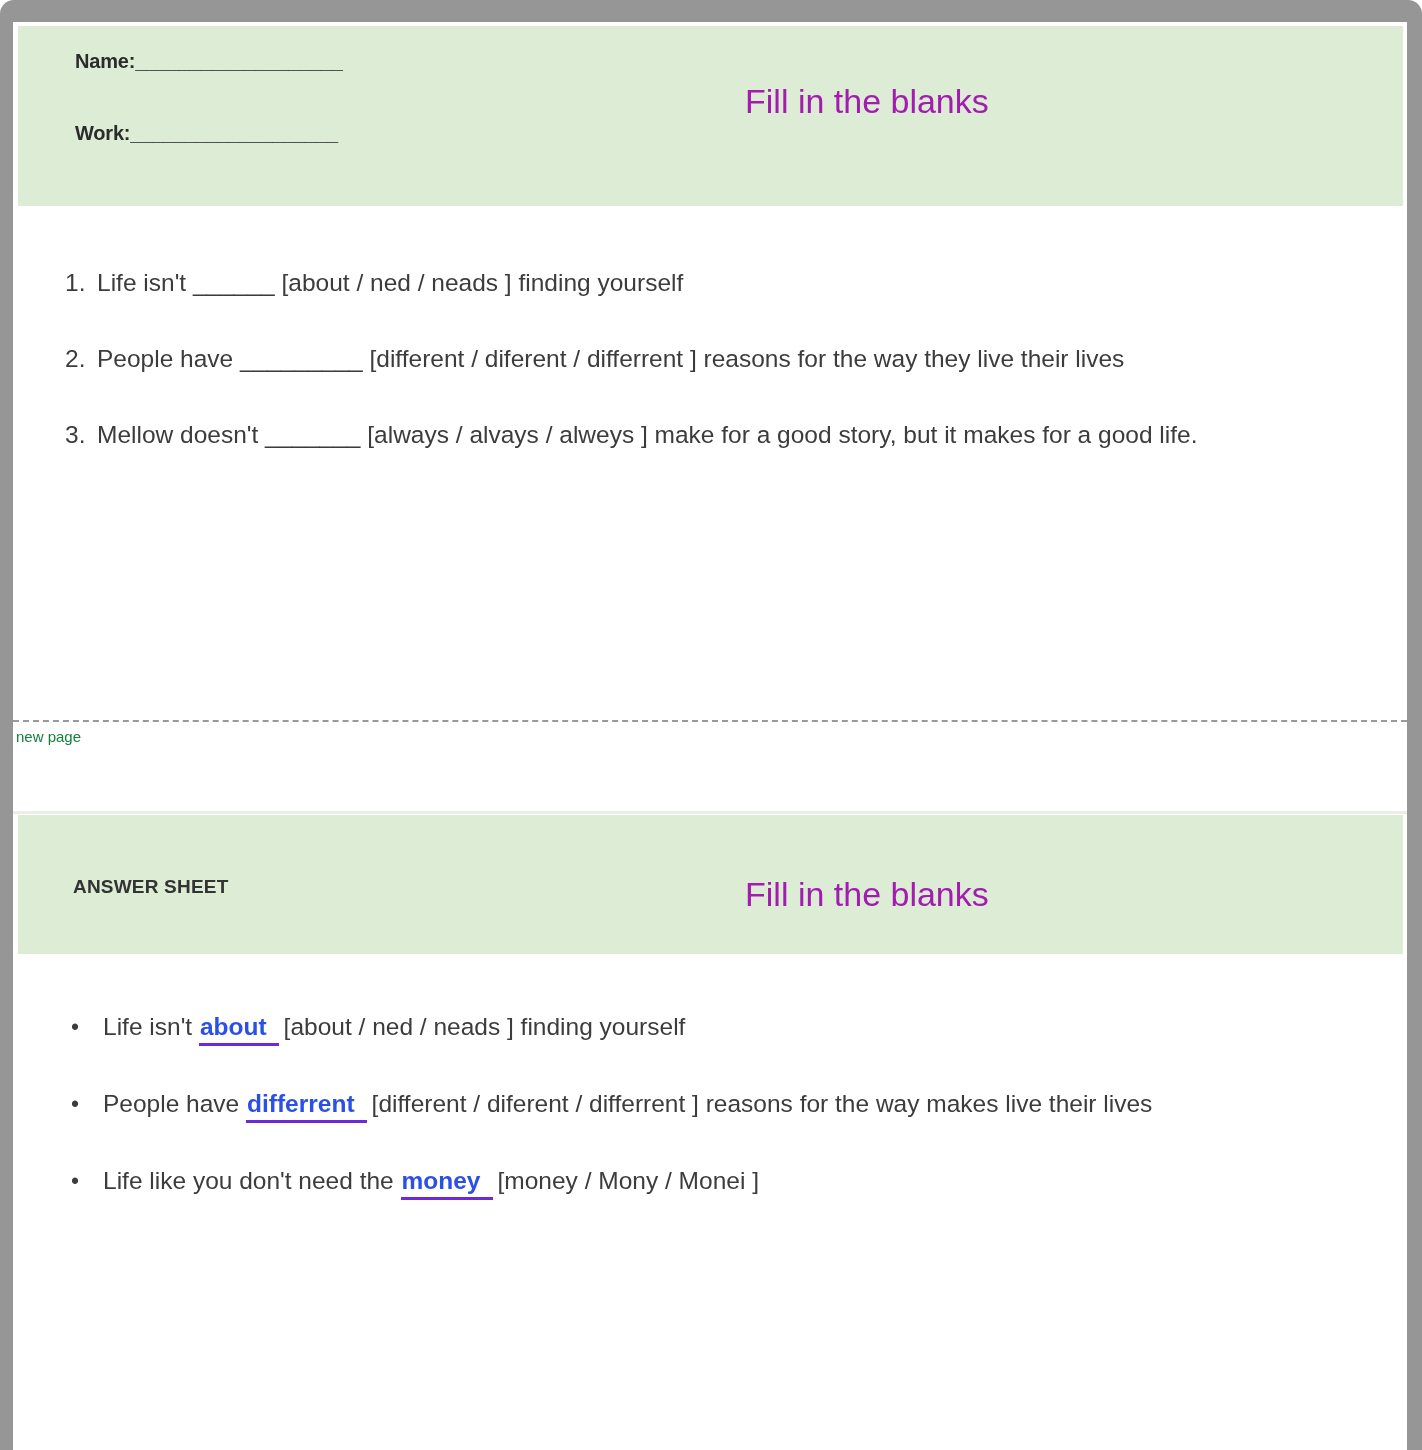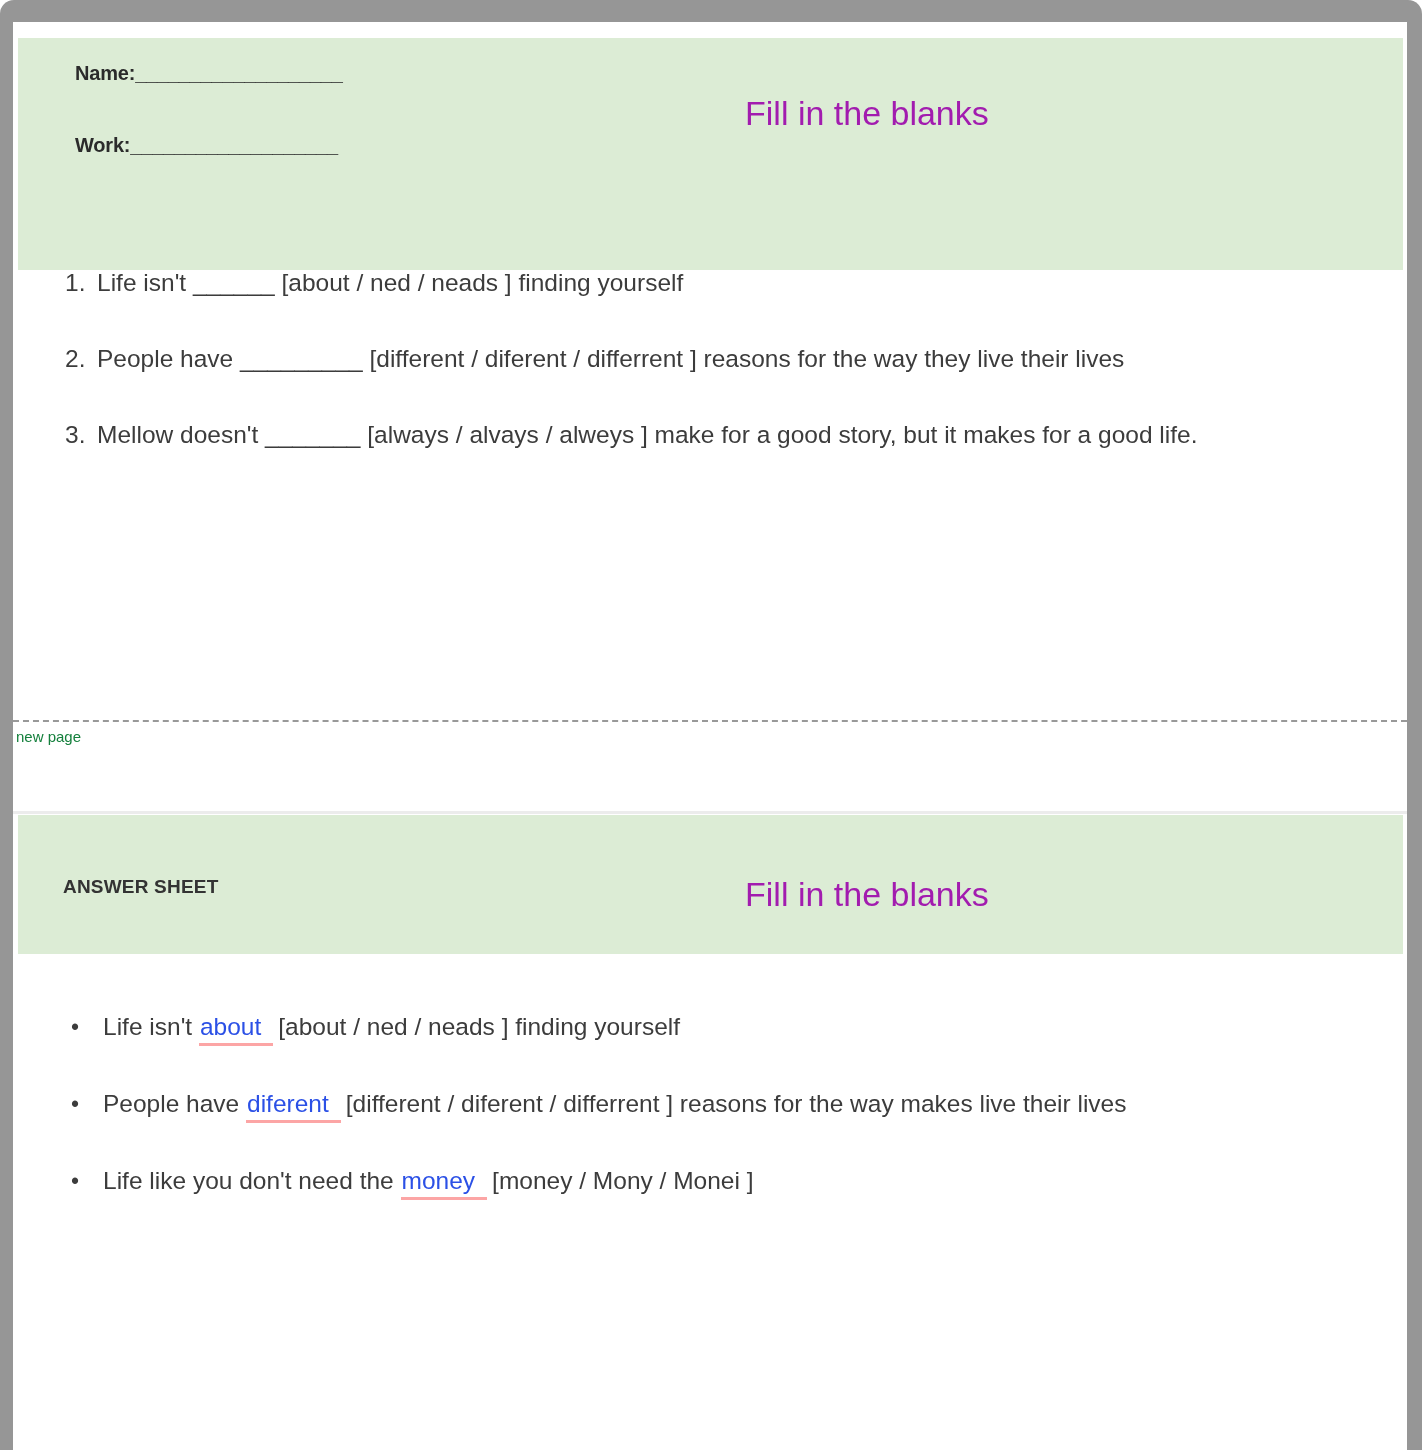--- a/index.html
+++ b/index.html
@@ -30,21 +30,21 @@
     left: 13px; top: 22px;
     width: 1394px;
     height: 1428px;
     background: #ffffff;
   }
   .header {
     position: absolute;
     left: 5px; right: 4px;
     background: #dcecd5;
   }
-  .header1 { top: 16px; height: 232px; }
+  .header1 { top: 4px; height: 180px; }
   .pagebreak-shadow {
     position: absolute;
     left: 0; right: 0;
     top: 789px; height: 3px;
     background: #ececec;
   }
   .header2 { top: 793px; height: 139px; }
   .id-row {
     position: absolute;
     left: 57px;
@@ -60,21 +60,21 @@
     position: absolute;
     left: 727px;
     font-size: 34px;
     color: #a21caf;
     white-space: nowrap;
   }
   .title1 { top: 56px; }
   .title2 { top: 60px; }
   .answer-badge {
     position: absolute;
-    left: 45px; top: 61px;
+    left: 55px; top: 61px;
     font-size: 19px;
     font-weight: bold;
     letter-spacing: 0.2px;
     color: #333333;
   }
   .questions {
     position: absolute;
     left: 52px; top: 246px; right: 16px;
     font-size: 24.5px;
     color: #3c3c3c;
@@ -95,22 +95,22 @@
   .answers {
     position: absolute;
     left: 52px; top: 990px; right: 10px;
     font-size: 24.5px;
     color: #3c3c3c;
   }
   .a { margin-bottom: 47px; line-height: 29px; white-space: nowrap; }
   .a-bullet { display: inline-block; min-width: 32px; padding-left: 6px; font-size: 23px; color: #3c3c3c; }
   .ans-word {
     color: #2b50e6;
-    font-weight: normal;
-    border-bottom: 3px solid #fca5a5;
+    font-weight: bold;
+    border-bottom: 3px solid #6d28d9;
     padding: 0 12px 3px 1px;
     margin-right: 5px;
   }
 </style>
 </head>
 <body>
 
 <div class="stage">
   <div class="frame"></div>
 
@@ -141,21 +141,21 @@
     <div class="header header2">
       <div class="answer-badge">ANSWER SHEET</div>
       <div class="sheet-title title2">Fill in the blanks</div>
     </div>
 
     <div class="answers">
       <div class="a">
         <span class="a-bullet">•</span><span>Life isn't </span><span class="ans-word">about</span><span>[about / ned / neads ] finding yourself</span>
       </div>
       <div class="a">
-        <span class="a-bullet">•</span><span>People have </span><span class="ans-word">diferent</span><span>[different / diferent / differrent ] reasons for the way makes live their lives</span>
+        <span class="a-bullet">•</span><span>People have </span><span class="ans-word">differrent</span><span>[different / diferent / differrent ] reasons for the way makes live their lives</span>
       </div>
       <div class="a">
         <span class="a-bullet">•</span><span>Life like you don't need the </span><span class="ans-word">money</span><span>[money / Mony / Monei ]</span>
       </div>
     </div>
 
   </div>
 </div>
 
 </body></html>

